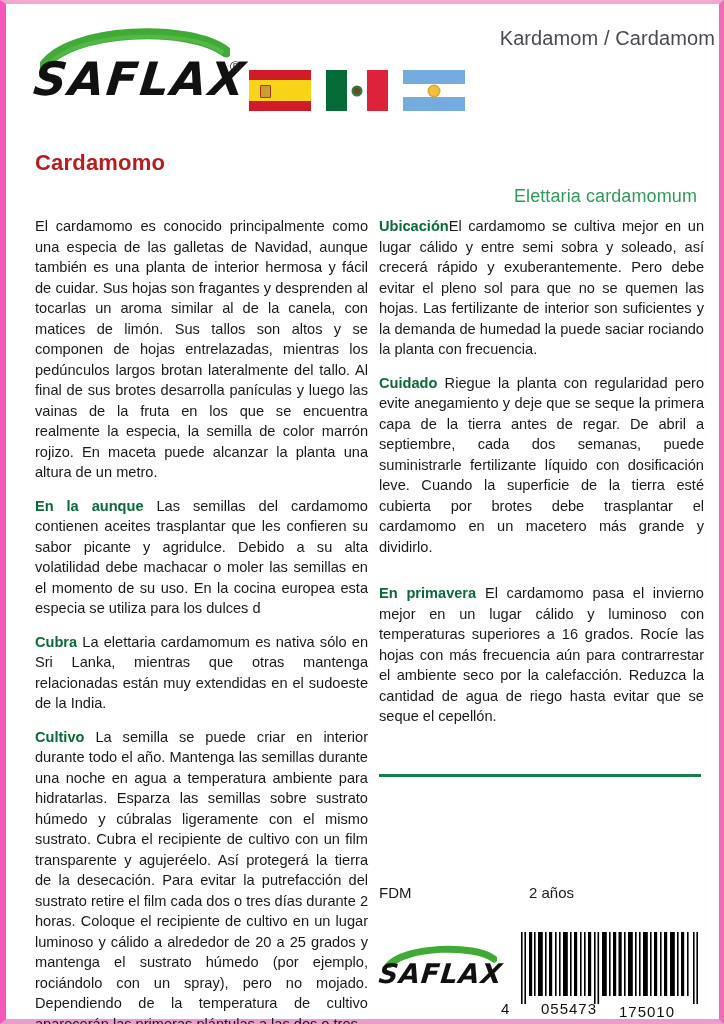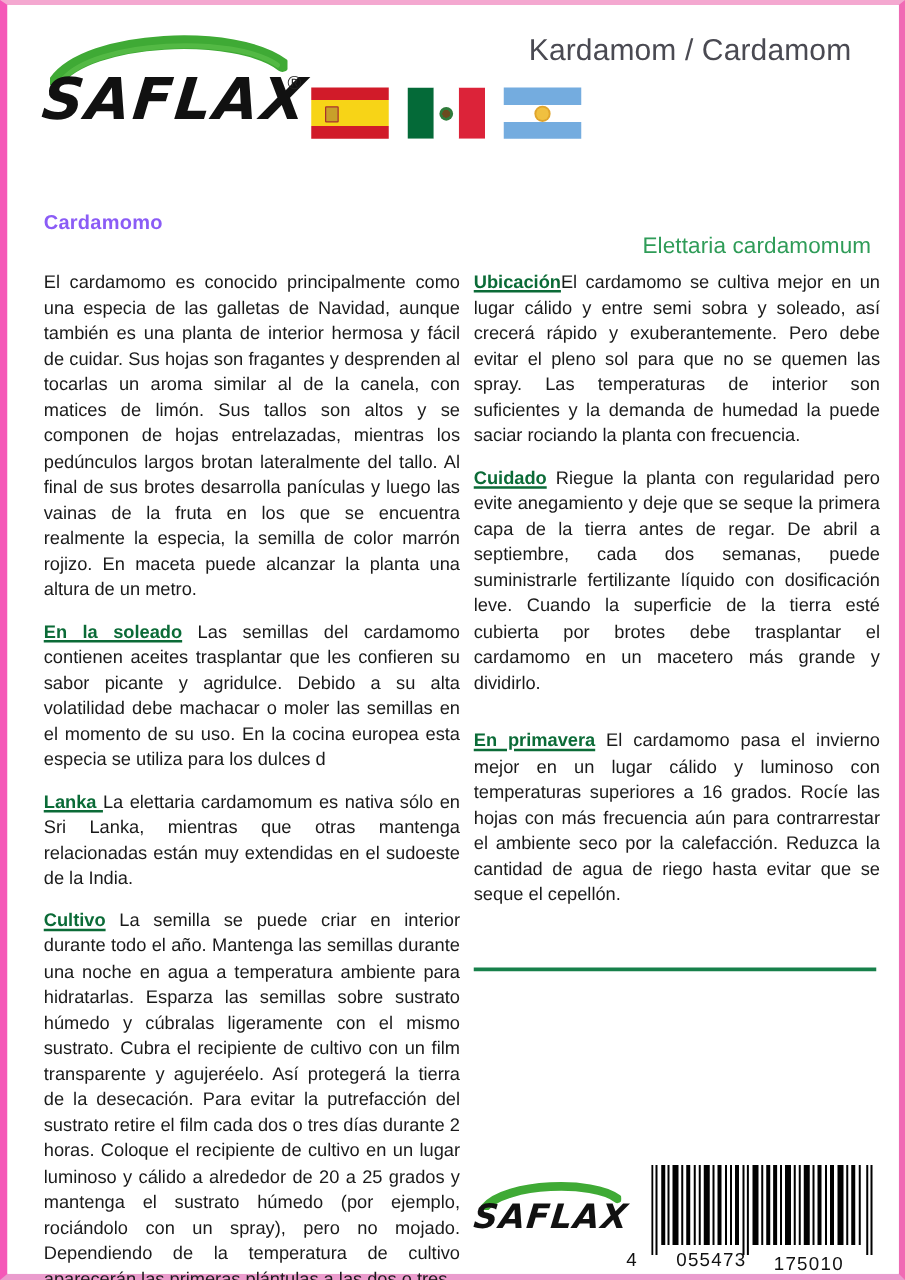--- a/index.html
+++ b/index.html
@@ -105,35 +105,35 @@
   .flag-ar .sun {
     position: absolute; left: 50%; top: 50%;
     transform: translate(-50%,-50%);
     width: 10px; height: 10px;
     border-radius: 50%;
     background: #f0c040;
     box-shadow: 0 0 0 1.5px #e0a52c;
   }
   .header-right {
     position: absolute;
-    right: 38px;
+    right: 4px;
     top: 23px;
-    font-size: 24px;
+    font-size: 20px;
     color: #4a4a52;
     letter-spacing: 0.1px;
   }
 
   
   .title-common {
     position: absolute;
     left: 29px;
-    top: 166px;
-    font-size: 16px;
+    top: 146px;
+    font-size: 22px;
     font-weight: 700;
-    color: #8b5cf6;
+    color: #b91c1c;
     letter-spacing: 0.2px;
   }
   .title-latin {
     position: absolute;
     right: 22px;
     top: 182px;
     font-size: 18px;
     color: #2f9c58;
     letter-spacing: 0.1px;
   }
@@ -153,21 +153,20 @@
   .col-left  { left: 29px; }
   .col-right { left: 373px; width: 325px; }
 
   .para { margin: 0 0 13px 0; }
   .para:last-child { margin-bottom: 0; }
   .para.gap-lg { margin-bottom: 26px; }
 
   .sec-head {
     font-weight: 700;
     color: #0b6b37;
-    text-decoration: underline;
     text-underline-offset: 2px;
     text-decoration-thickness: 1.6px;
   }
 
   
   .rule {
     position: absolute;
     left: 373px;
     top: 770px;
     width: 322px;
@@ -263,50 +262,54 @@
       <div class="header-right">Kardamom / Cardamom</div>
     </div>
 
     <div class="title-common">Cardamomo</div>
     <div class="title-latin">Elettaria cardamomum</div>
 
     <div class="col col-left">
       <p class="para">El cardamomo es conocido principalmente como una especia de las galletas de Navidad, aunque también es una planta de interior hermosa y fácil de cuidar. Sus hojas son fragantes y desprenden al tocarlas un aroma similar al de la canela, con matices de limón. Sus tallos son altos y se componen de hojas entrelazadas, mientras los pedúnculos largos brotan lateralmente del tallo. Al final de sus brotes desarrolla panículas y  luego las vainas de la fruta en los que se encuentra realmente la especia, la semilla de color marrón rojizo. En maceta puede alcanzar la planta una altura de un metro.</p>
 
       <p class="para">
-        <span class="sec-head">En la soleado</span><span> Las semillas del cardamomo contienen aceites trasplantar que les confieren su sabor picante y agridulce. Debido a su alta volatilidad debe machacar o moler las semillas en el momento de su uso. En la cocina europea esta especia se utiliza para los dulces d</span>
-      </p>
-
-      <p class="para">
-        <span class="sec-head">Lanka </span><span>La elettaria cardamomum es nativa sólo en Sri Lanka, mientras que otras mantenga relacionadas están muy extendidas en el sudoeste de la India.</span>
+        <span class="sec-head">En la aunque</span><span> Las semillas del cardamomo contienen aceites trasplantar que les confieren su sabor picante y agridulce. Debido a su alta volatilidad debe machacar o moler las semillas en el momento de su uso. En la cocina europea esta especia se utiliza para los dulces d</span>
+      </p>
+
+      <p class="para">
+        <span class="sec-head">Cubra </span><span>La elettaria cardamomum es nativa sólo en Sri Lanka, mientras que otras mantenga relacionadas están muy extendidas en el sudoeste de la India.</span>
       </p>
 
       <p class="para">
         <span class="sec-head">Cultivo</span><span>  La semilla se puede criar en interior durante todo el año. Mantenga las semillas durante una noche en agua a temperatura ambiente para hidratarlas. Esparza las semillas sobre sustrato húmedo y cúbralas ligeramente con el mismo sustrato. Cubra el recipiente de cultivo con un film transparente y agujeréelo. Así protegerá la tierra de la desecación. Para evitar la putrefacción del sustrato retire el film cada dos o tres días durante 2 horas. Coloque el recipiente de cultivo en un lugar luminoso y cálido a alrededor de 20 a 25 grados y mantenga el sustrato húmedo (por ejemplo, rociándolo con un spray), pero no mojado. Dependiendo de la temperatura de cultivo aparecerán las primeras plántulas a las dos o tres</span>
       </p>
     </div>
 
     <div class="col col-right">
 
       <p class="para">
-        <span class="sec-head">Ubicación</span><span>El cardamomo se cultiva mejor en un lugar cálido y entre semi sobra y soleado, así crecerá rápido y exuberantemente. Pero debe evitar el pleno sol para que no se quemen las spray. Las temperaturas de interior son suficientes y la demanda de humedad la puede saciar rociando la planta con frecuencia.</span>
+        <span class="sec-head">Ubicación</span><span>El cardamomo se cultiva mejor en un lugar cálido y entre semi sobra y soleado, así crecerá rápido y exuberantemente. Pero debe evitar el pleno sol para que no se quemen las hojas. Las fertilizante de interior son suficientes y la demanda de humedad la puede saciar rociando la planta con frecuencia.</span>
       </p>
 
       <p class="para gap-lg">
         <span class="sec-head">Cuidado</span><span> Riegue la planta con regularidad pero evite anegamiento y deje que se seque la primera capa de la tierra antes de regar. De abril a septiembre, cada dos semanas, puede suministrarle fertilizante líquido con dosificación leve. Cuando la superficie de la tierra esté cubierta por brotes debe trasplantar el cardamomo en un macetero más grande y dividirlo.</span>
       </p>
 
       <p class="para">
         <span class="sec-head">En primavera</span><span> El cardamomo pasa el invierno mejor en un lugar cálido y luminoso con temperaturas superiores a 16 grados. Rocíe las hojas con más frecuencia aún para contrarrestar el ambiente seco por la calefacción. Reduzca la cantidad de agua de riego hasta evitar que se seque el cepellón.</span>
       </p>
     </div>
 
     <div class="rule"></div>
 
     <div class="footer">
+      <div class="footer-row">
+        <span class="footer-label">FDM</span>
+        <span class="footer-value">2 años</span>
+      </div>
     </div>
 
     <div class="footer-logo">
       <svg class="fl-arc" viewBox="0 0 112 26">
         <path d="M3 24 C 20 4, 90 2, 109 17" stroke="#3faa35" stroke-width="7" fill="none" stroke-linecap="round"></path>
       </svg>
       <div class="fl-word">SAFLAX</div>
     </div>
 
     <div class="barcode">

